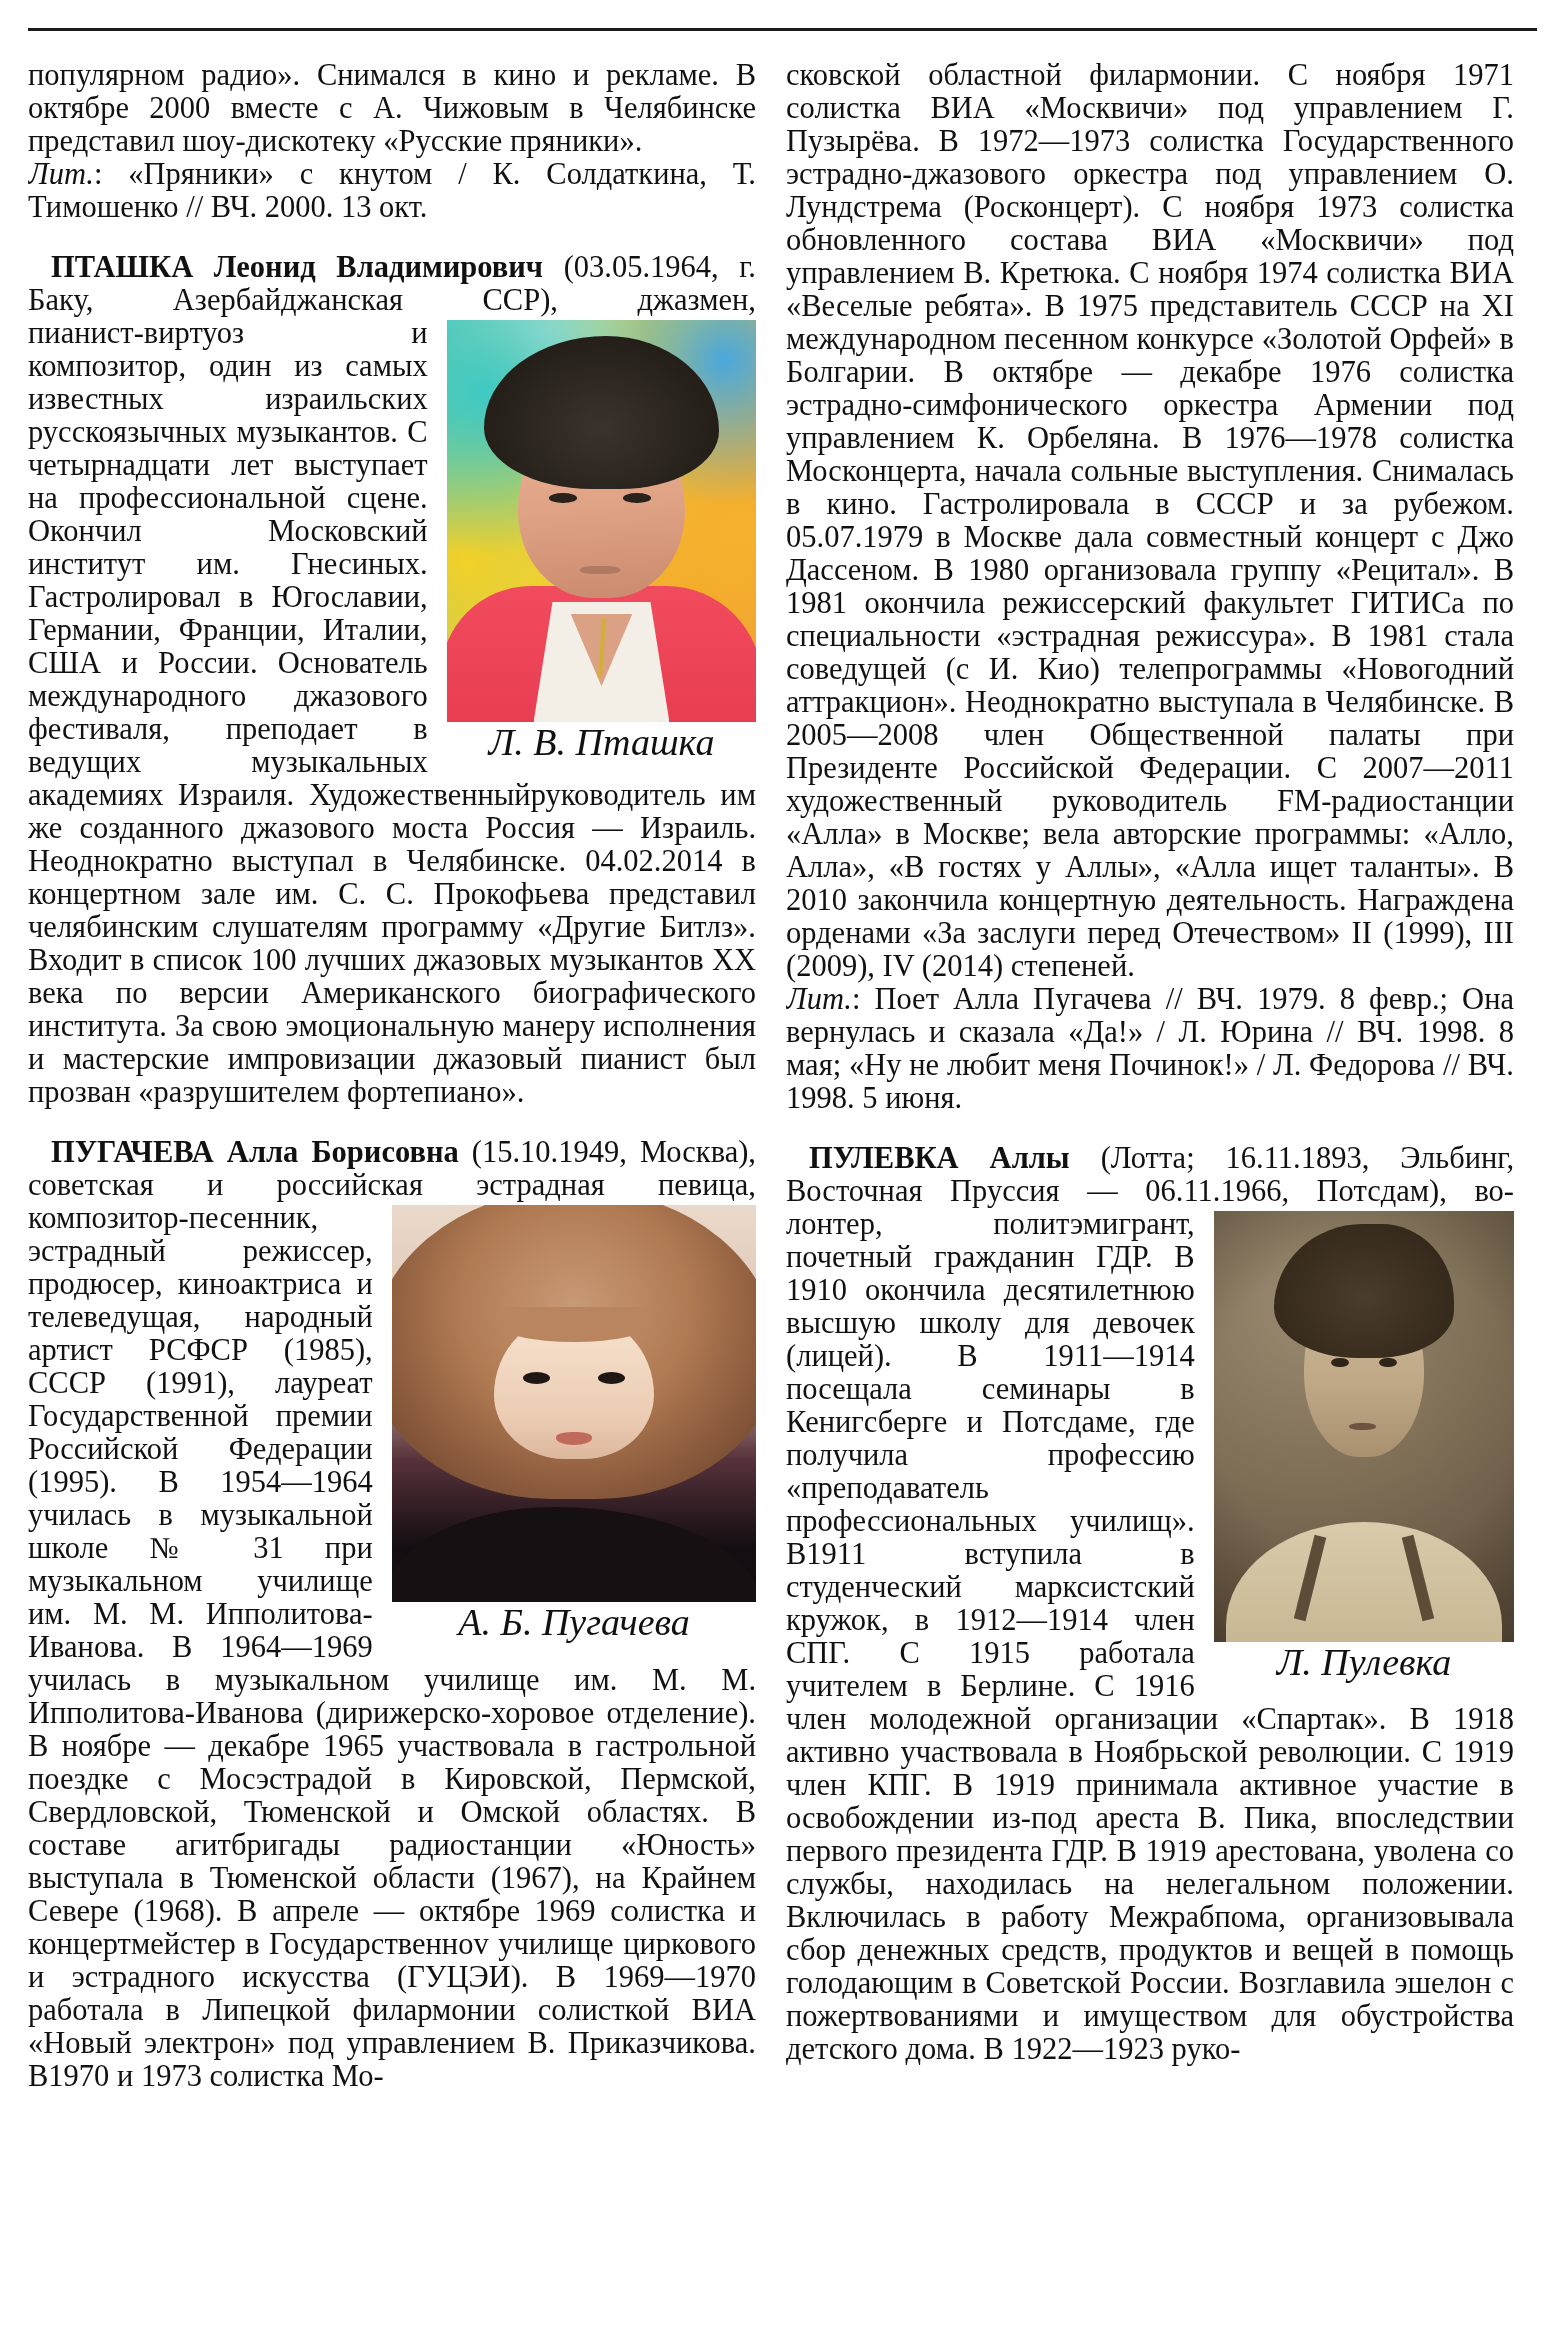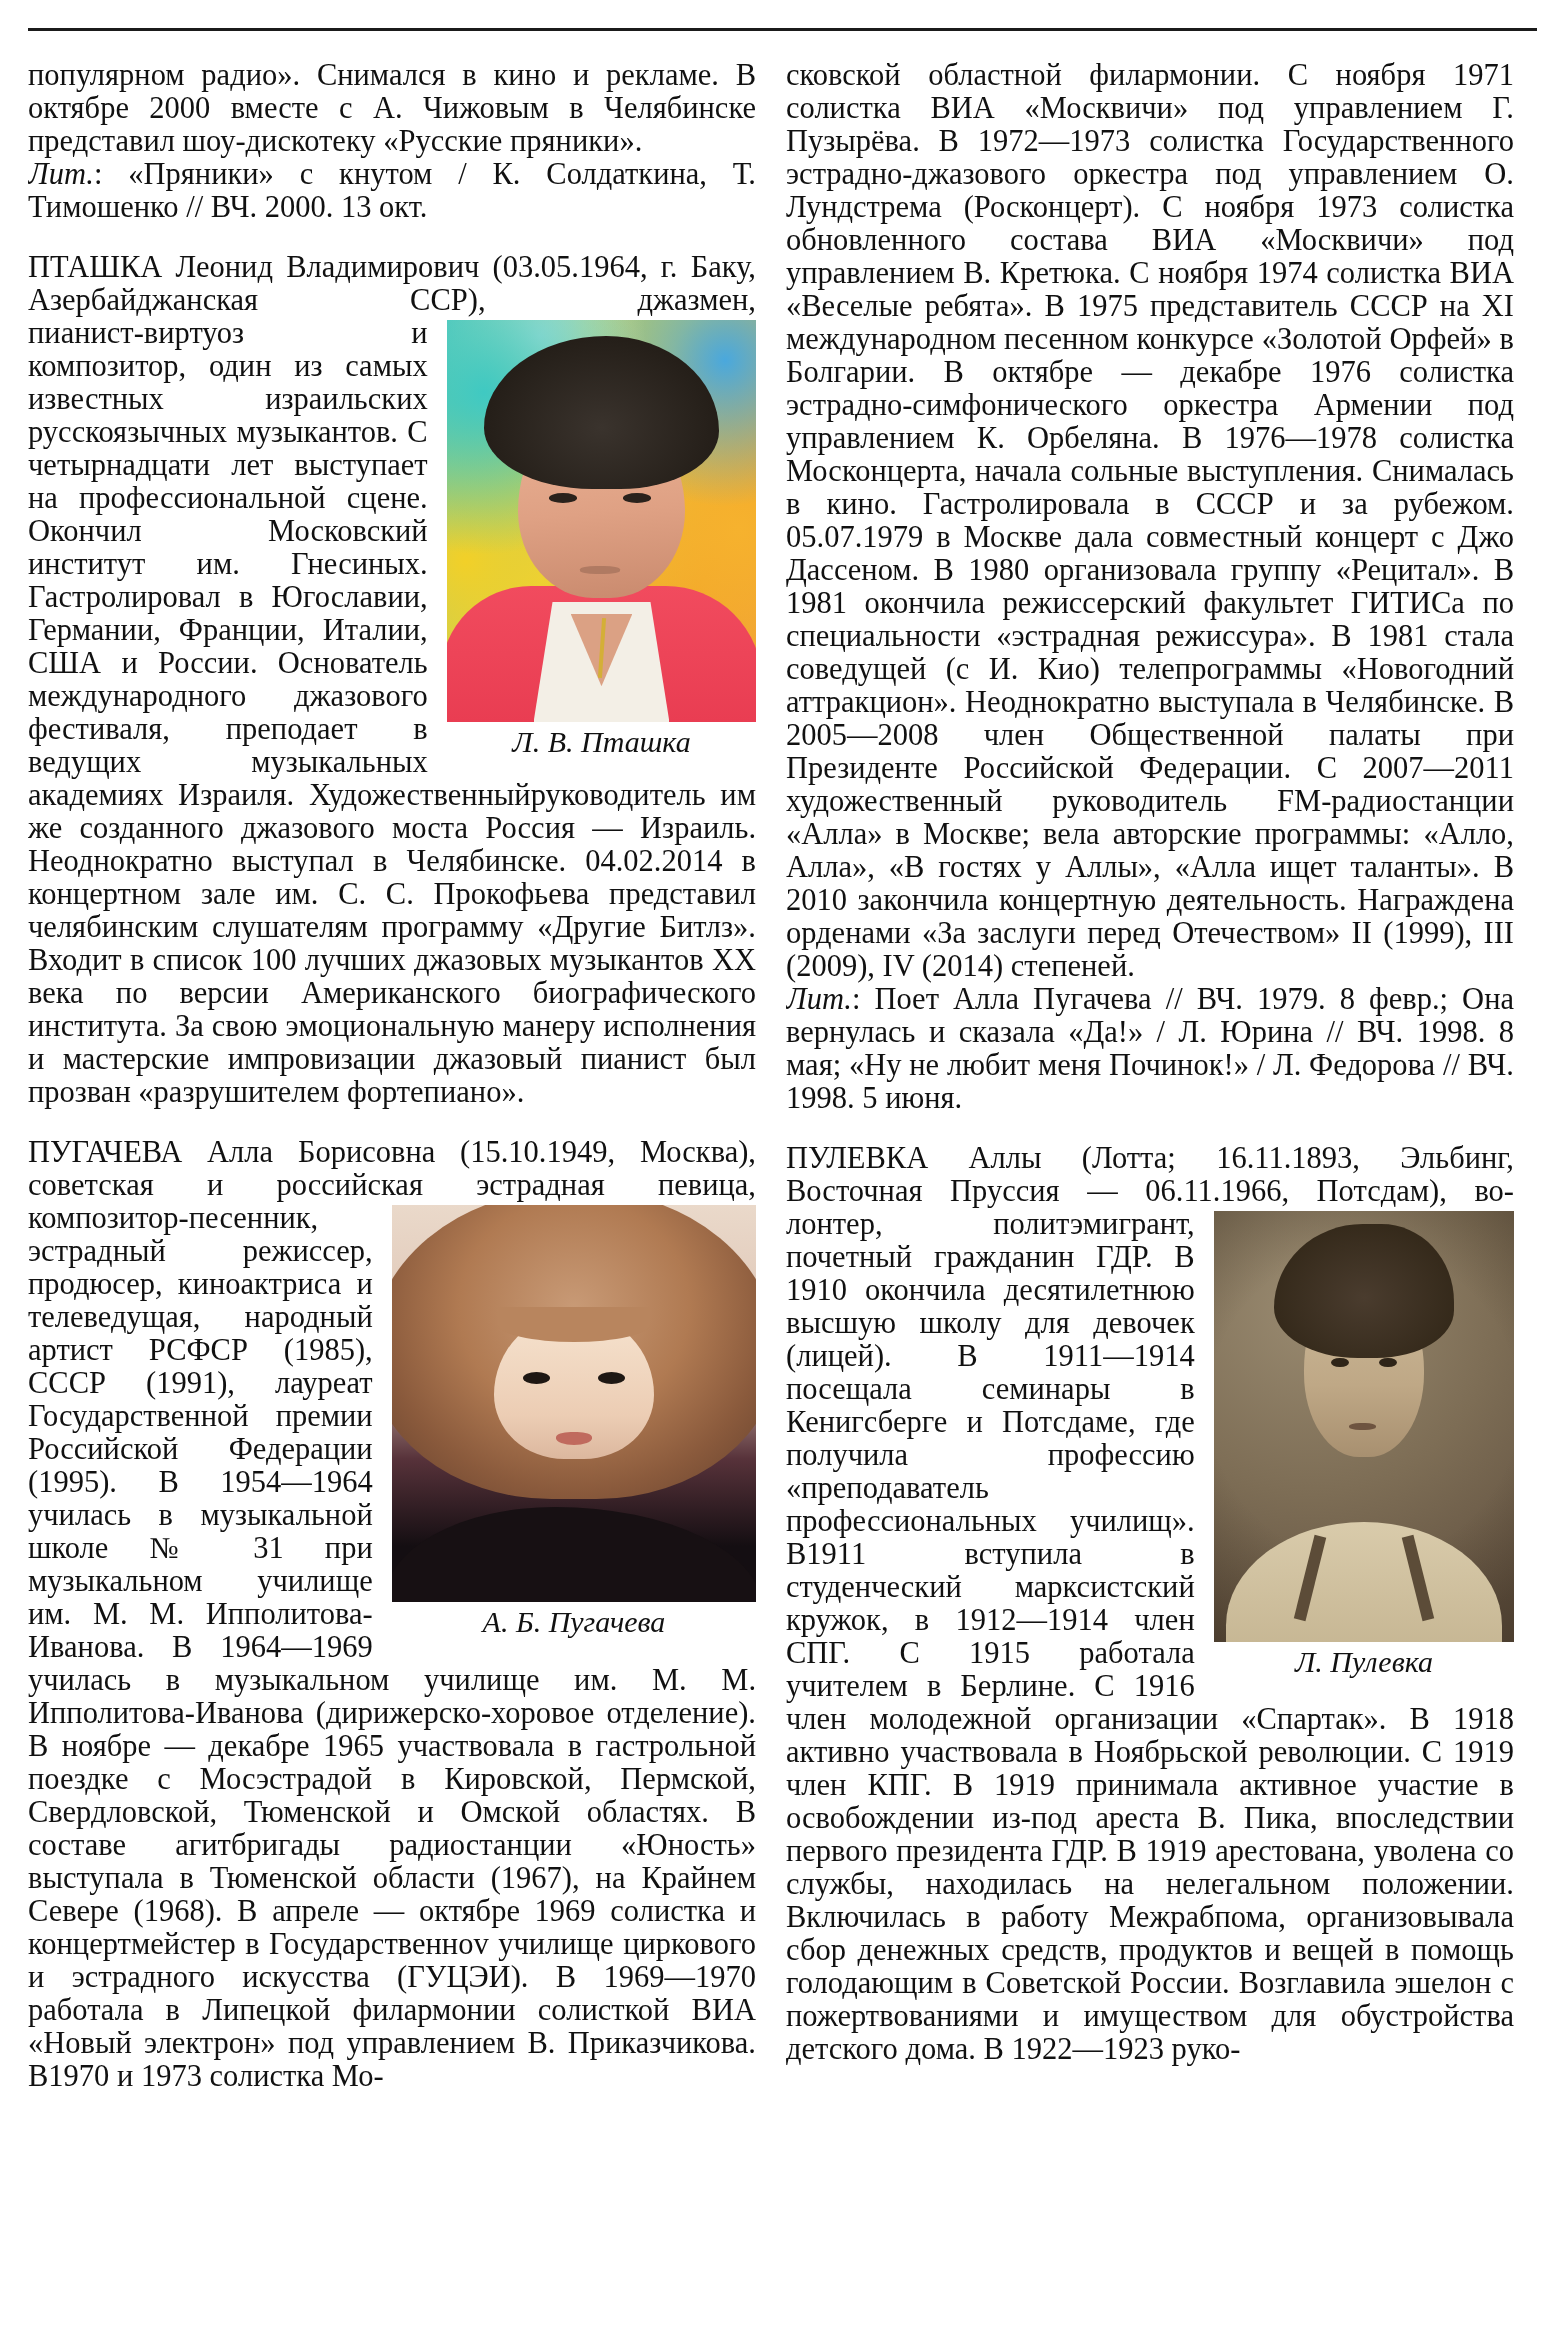--- a/index.html
+++ b/index.html
@@ -27,29 +27,29 @@
   .col {
     width: 728px; height: 2230px;
     overflow: hidden;
     font-size: 30.5px; line-height: 33px;
     text-align: justify;
   }
   p { margin: 0; }
   .lit-label { font-style: italic; }
   .entry { margin-top: 27px; clear: both; }
   .entry-lead { text-align-last: justify; }
-  .entry-lead b { font-weight: normal; }
+  .entry-lead b { font-weight: bold; margin-left: 23px; }
   .portrait-fig { float: right; margin: 3px 0 7.4px 19.3px; }
   .fig-ptashka   { width: 309px; }
   .fig-pugacheva { width: 364px; }
   .fig-pulevka   { width: 300px; }
   .caption {
     font-style: italic;
     text-align: center;
-    font-size: 30px; line-height: 34px;
+    font-size: 38px; line-height: 34px;
     margin-top: 3px;
   }
   .photo { position: relative; overflow: hidden; width: 100%; }
   .photo div { position: absolute; }
   .ptashka-photo   { height: 402px; }
   .pugacheva-photo { height: 397px; }
   .pulevka-photo   { height: 431px; }
 
   
   .pt-bg { inset: 0;

